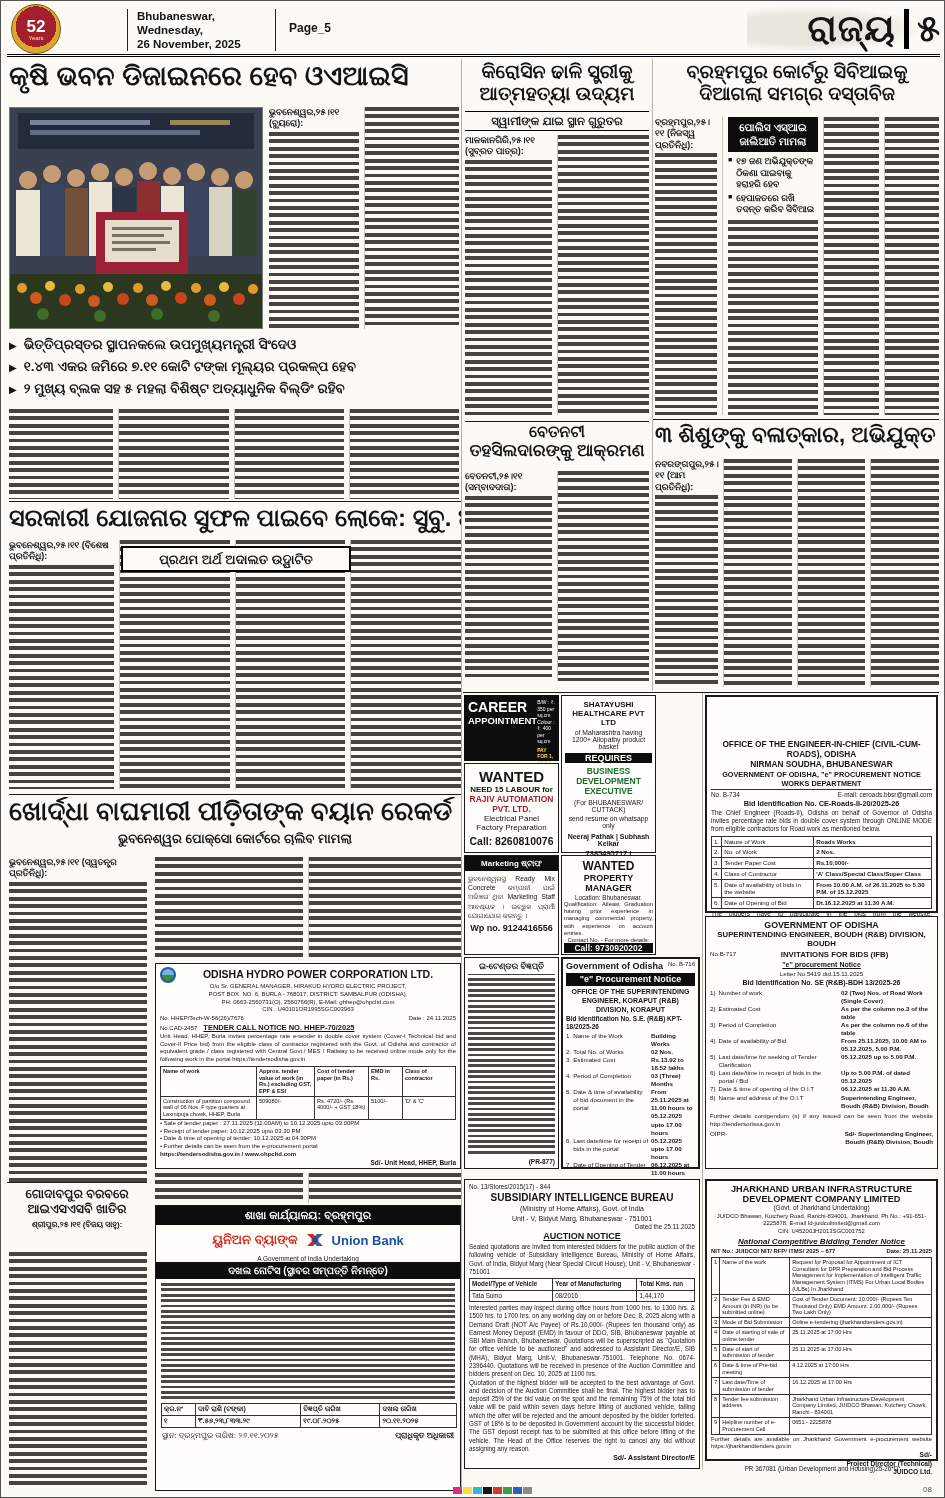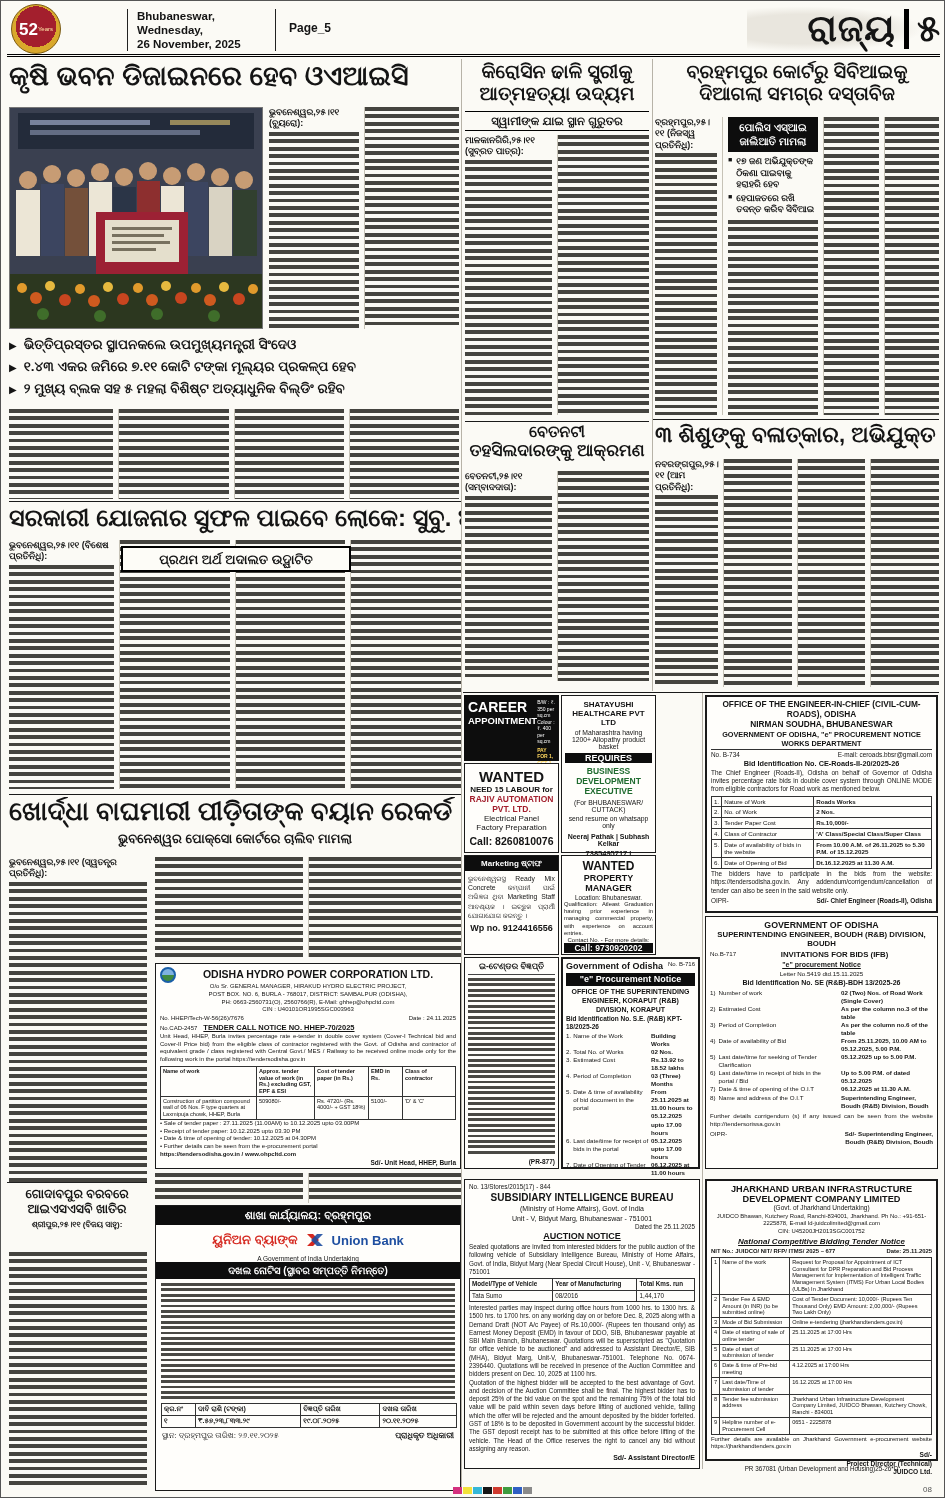--- a/index.html
+++ b/index.html
@@ -24,21 +24,21 @@
 .tb{border-collapse:collapse;width:100%}
 .tb td,.tb th{border:1px solid #333;padding:1px 2px;vertical-align:top;text-align:left}
 .hl{font-weight:bold;line-height:1.15;overflow:hidden}
 </style>
 </head>
 <body>
 
 <div class="sheet">
 
   <div class="abs" style="left:6px;top:2px;width:933px;height:54px;border-bottom:3px double #000;">
-    <div class="abs" style="left:4px;top:1px;width:50px;height:50px;border-radius:50%;background:radial-gradient(circle at 50% 45%,#a31f2d 0 57%,#d9a82c 57% 100%);display:flex;flex-direction:row;align-items:center;justify-content:center;color:#fff;border:1px solid #7a5a12;">
+    <div class="abs" style="left:4px;top:1px;width:50px;height:50px;border-radius:50%;background:radial-gradient(circle at 50% 45%,#a31f2d 0 57%,#d9a82c 57% 100%);display:flex;flex-direction:column;align-items:center;justify-content:center;color:#fff;border:1px solid #7a5a12;">
       <div class="b" style="font-size:17px;line-height:1;">52</div>
       <div style="font-size:6px;color:#ffe9a8;">Years</div>
     </div>
     <div class="abs" style="left:120px;top:6px;width:1px;height:42px;background:#222;"></div>
     <div class="abs" style="left:130px;top:6px;font-size:11.5px;font-weight:bold;line-height:14px;">
       <div>Bhubaneswar,</div>
       <div>Wednesday,</div>
       <div>26 November, 2025</div>
     </div>
     <div class="abs" style="left:268px;top:6px;width:1px;height:42px;background:#222;"></div>
@@ -461,21 +461,21 @@
     <div style="display:flex;justify-content:space-between;margin-top:2px;">
       <span>OIPR-</span>
       <span class="b ctr" style="text-align:right;">
         <span style="display:block;">Sd/- Superintending Engineer</span>
         <span style="display:block;">Koraput (R&amp;B) Division</span>
       </span>
     </div>
   </div>
 
   <div class="abs box" style="left:704px;top:694px;width:233px;height:218px;padding:3px 4px;font-size:6.4px;line-height:1.3;border-width:2px;">
-    <div class="b ctr" style="font-size:8.3px;line-height:1.15;">OFFICE OF THE ENGINEER-IN-CHIEF (CIVIL-CUM-ROADS), ODISHA</div>
+    <div class="b ctr" style="font-size:8.3px;line-height:1.15;margin-top:40px;">OFFICE OF THE ENGINEER-IN-CHIEF (CIVIL-CUM-ROADS), ODISHA</div>
     <div class="b ctr" style="font-size:8.3px;">NIRMAN SOUDHA, BHUBANESWAR</div>
     <div class="b ctr" style="font-size:7.3px;">GOVERNMENT OF ODISHA, "e" PROCUREMENT NOTICE</div>
     <div class="b ctr" style="font-size:7.3px;border-bottom:1px solid #333;">WORKS DEPARTMENT</div>
     <div style="display:flex;justify-content:space-between;margin-top:1px;">
       <span>No. B-734</span>
       <span>E-mail: ceroads.bbsr@gmail.com</span>
     </div>
     <div class="b ctr" style="font-size:7.3px;">Bid Identification No. CE-Roads-II-20/2025-26</div>
     <div class="jt">The Chief Engineer (Roads-II), Odisha on behalf of Governor of Odisha invites percentage rate bids in double cover system through ONLINE MODE from eligible contractors for Road work as mentioned below.</div>
     <table class="tb" style="font-size:6.2px;line-height:1.25;margin-top:2px;">

